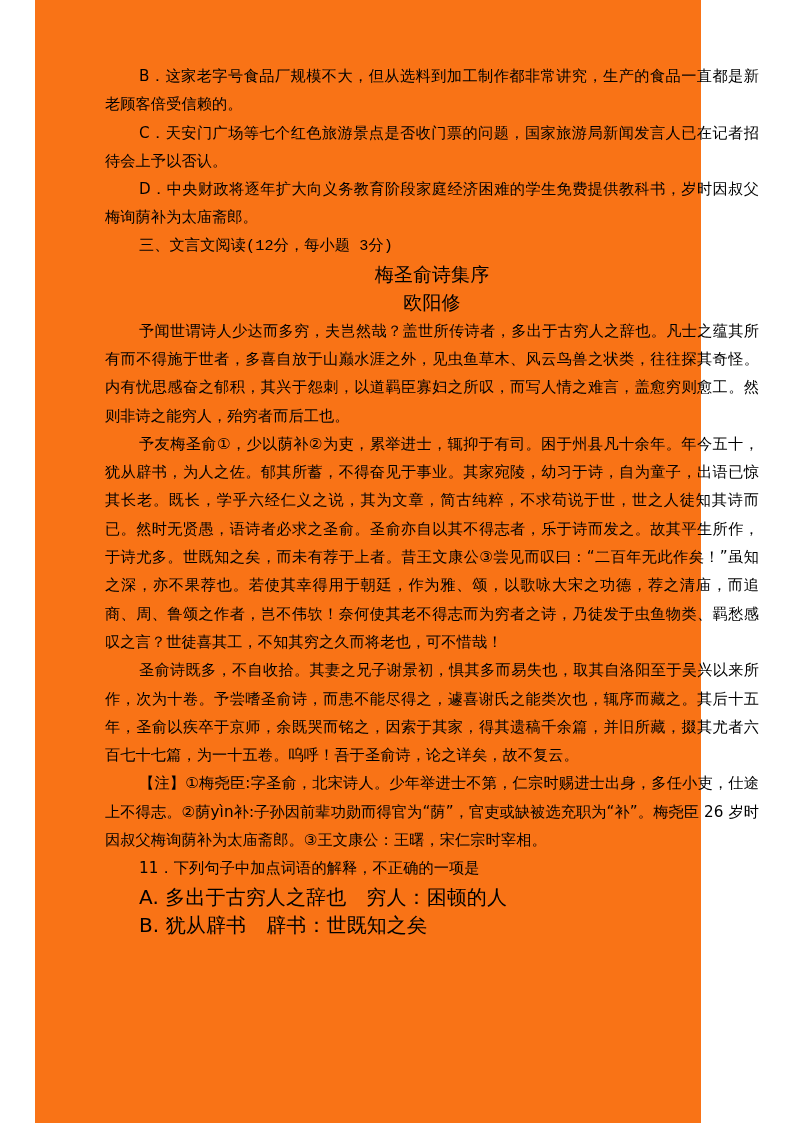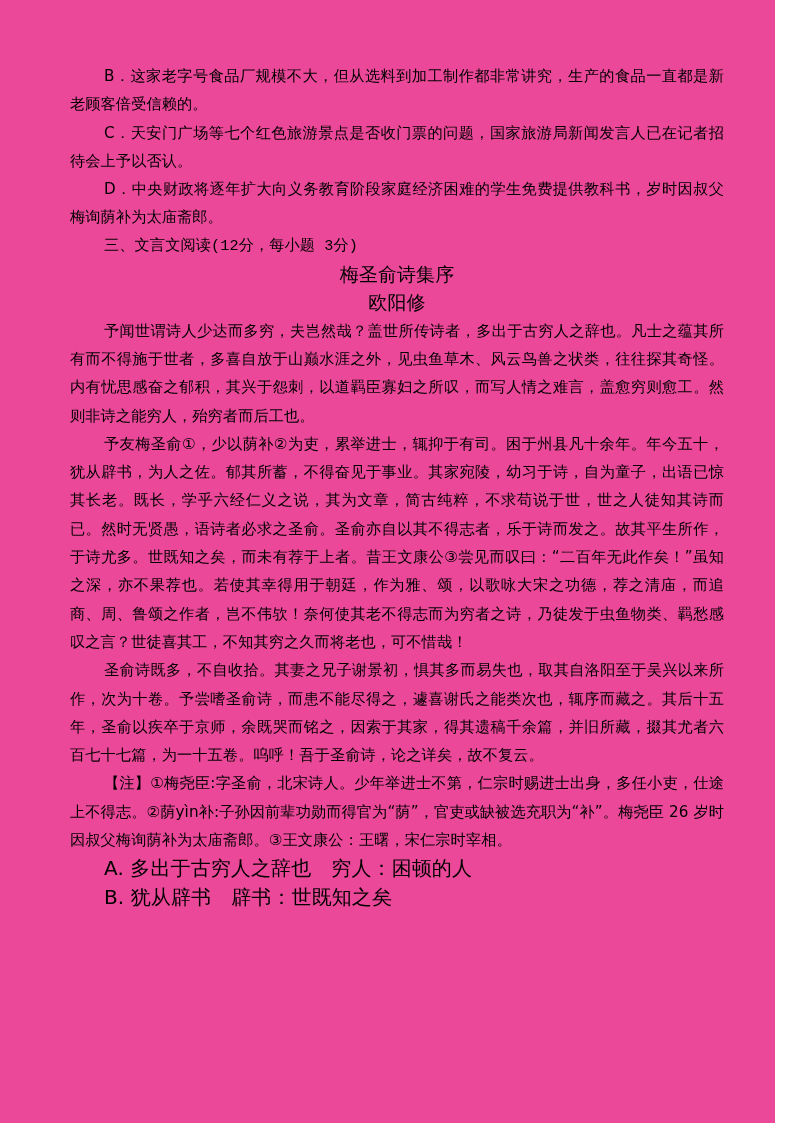--- a/index.html
+++ b/index.html
@@ -9,25 +9,26 @@
   }
   body {
     width: 794px;
     height: 1123px;
     font-family: "DejaVu Sans", "Liberation Sans", sans-serif;
     color: #000000;
     overflow: hidden;
   }
   .page {
     position: relative;
-    width: 775px;
+    width: 666px;
     height: 1123px;
     box-sizing: border-box;
     padding: 62px 70px 0 70px;
-    background: #ec4899;
+    background: #f97316;
+    margin-left: 35px;
   }
   .doc-body {
     width: 654px;
   }
   
   .para {
     font-size: 15.2px;
     line-height: 28.3px;
     text-align: justify;
     text-justify: inter-character;
@@ -87,19 +88,20 @@
     <p class="center-title">欧阳修</p>
 
     <p class="para para-indent">予闻世谓诗人少达而多穷，夫岂然哉？盖世所传诗者，多出于古穷人之辞也。凡士之蕴其所有而不得施于世者，多喜自放于山巅水涯之外，见虫鱼草木、风云鸟兽之状类，往往探其奇怪。内有忧思感奋之郁积，其兴于怨刺，以道羁臣寡妇之所叹，而写人情之难言，盖愈穷则愈工。然则非诗之能穷人，殆穷者而后工也。</p>
 
     <p class="para para-indent">予友梅圣俞①，少以荫补②为吏，累举进士，辄抑于有司。困于州县凡十余年。年今五十，犹从辟书，为人之佐。郁其所蓄，不得奋见于事业。其家宛陵，幼习于诗，自为童子，出语已惊其长老。既长，学乎六经仁义之说，其为文章，简古纯粹，不求苟说于世，世之人徒知其诗而已。然时无贤愚，语诗者必求之圣俞。圣俞亦自以其不得志者，乐于诗而发之。故其平生所作，于诗尤多。世既知之矣，而未有荐于上者。昔王文康公③尝见而叹曰：“二百年无此作矣！”虽知之深，亦不果荐也。若使其幸得用于朝廷，作为雅、颂，以歌咏大宋之功德，荐之清庙，而追商、周、鲁颂之作者，岂不伟欤！奈何使其老不得志而为穷者之诗，乃徒发于虫鱼物类、羁愁感叹之言？世徒喜其工，不知其穷之久而将老也，可不惜哉！</p>
 
     <p class="para para-indent">圣俞诗既多，不自收拾。其妻之兄子谢景初，惧其多而易失也，取其自洛阳至于吴兴以来所作，次为十卷。予尝嗜圣俞诗，而患不能尽得之，遽喜谢氏之能类次也，辄序而藏之。其后十五年，圣俞以疾卒于京师，余既哭而铭之，因索于其家，得其遗稿千余篇，并旧所藏，掇其尤者六百七十七篇，为一十五卷。呜呼！吾于圣俞诗，论之详矣，故不复云。</p>
 
     <p class="para para-indent">【注】①梅尧臣:字圣俞，北宋诗人。少年举进士不第，仁宗时赐进士出身，多任小吏，仕途上不得志。②荫yìn补:子孙因前辈功勋而得官为“荫”，官吏或缺被选充职为“补”。梅尧臣 26 岁时因叔父梅询荫补为太庙斋郎。③王文康公：王曙，宋仁宗时宰相。</p>
 
+    <p class="question">11．下列句子中加点词语的解释，不正确的一项是</p>
 
     <p class="option">A. 多出于古穷人之辞也　穷人：困顿的人</p>
 
     <p class="option">B. 犹从辟书　辟书：世既知之矣</p>
 
   </div>
 </div>
 
 </body></html>

